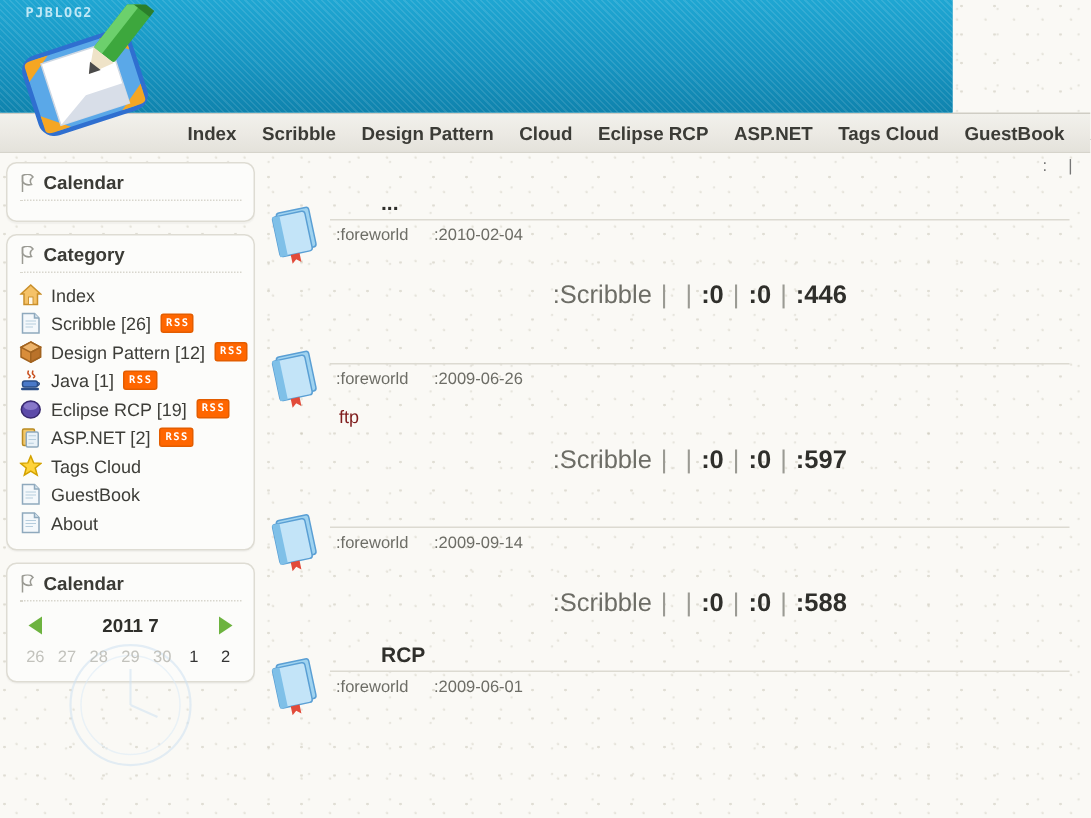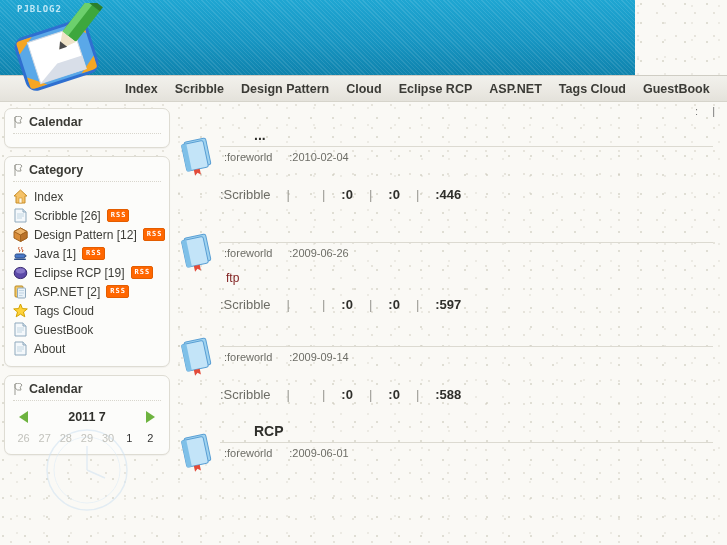--- a/index.html
+++ b/index.html
@@ -125,23 +125,23 @@
   .post-icon { position:absolute; left:6px; top:16px; width:34px; height:40px; }
   .post-title {
     font-size:14px; font-weight:bold; color:#2f2f2b;
     padding-left:34px; min-height:19px; line-height:19px;
     cursor:pointer;
   }
   .post-rule { border-bottom:1px solid #dcdad1; margin:1px 0 4px 0; }
   .post-meta-top { font-size:11px; color:#6d6d66; display:flex; gap:17px; padding-left:4px; }
   .post-body { font-size:12px; color:#7f1d1d; padding:12px 0 6px 6px; min-height:18px; }
   .post-foot {
-    font-size:13px; color:#6d6d66;
-    display:flex; gap:16px; align-items:center;
-    padding-top:6px;
+    font-size:17px; color:#6d6d66;
+    display:flex; gap:6px; align-items:center;
+    justify-content:center; padding-top:6px;
   }
   .post-foot .cat { color:#6d6d66; }
   .post-foot .num { color:#2f2f2b; font-weight:bold; }
   .post-foot .sep { color:#9a9a93; }
 </style>
 </head>
 <body>
 
 <div id="banner">
   <div id="logo-text">PJBLOG2</div>

